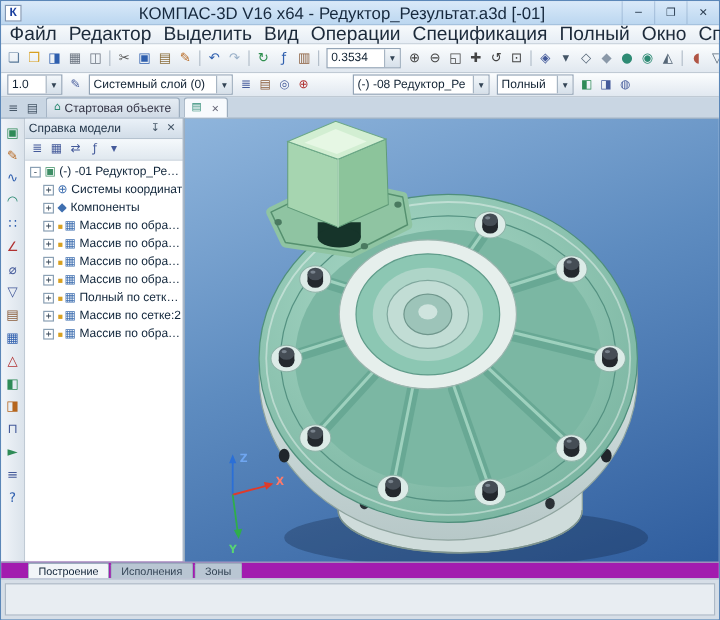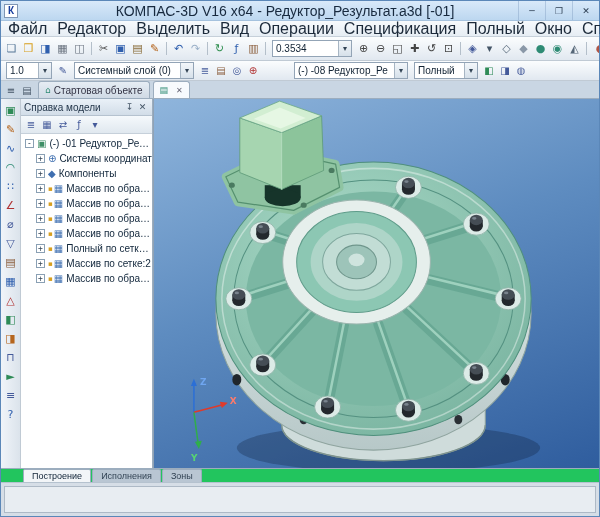--- a/index.html
+++ b/index.html
@@ -50,21 +50,21 @@
   .trow{height:15px;display:flex;align-items:center;font-size:10px;white-space:nowrap;padding-left:4px;color:#10253a;overflow:hidden;}
   .texp{width:9px;height:9px;flex:0 0 9px;border:1px solid #8aa0b4;background:#fff;font-size:8px;line-height:7px;text-align:center;color:#345;margin-right:3px;font-family:"DejaVu Sans Mono",monospace;}
   .texp:empty{border:none;background:none;}
   .tico2{font-size:7px;color:#d8a020;margin-right:1px;font-family:"DejaVu Sans",sans-serif;}
   .tico2:empty{display:none;}
   .tico{font-size:10px;margin-right:3px;font-family:"DejaVu Sans",sans-serif;}
   .tlabel{overflow:hidden;text-overflow:ellipsis;}
   .viewport{flex:1;position:relative;background:linear-gradient(160deg,#8fb5dc 0%,#5e8cc0 45%,#2f5d9e 100%);overflow:hidden;border-left:1px solid #8fa2b5;}
   .viewport svg{position:absolute;left:0;top:0;width:100%;height:100%;}
   
-  .bottomtabs{flex:0 0 14px;height:14px;background:#22c55e;display:flex;align-items:flex-end;padding-left:22px;border-top:1px solid #9cadbe;}
+  .bottomtabs{flex:0 0 14px;height:14px;background:#a21caf;display:flex;align-items:flex-end;padding-left:22px;border-top:1px solid #9cadbe;}
   .btab{height:13px;padding:0 8px;font-size:9px;display:flex;align-items:center;background:#b9c6d3;border:1px solid #9cadbe;border-bottom:none;color:#345;margin-right:1px;border-radius:2px 2px 0 0;white-space:nowrap;}
   .btab.active{background:#f2f5f8;color:#0f2236;}
   .proppanel{flex:0 0 34px;height:34px;background:#d6dee7;border-top:1px solid #b5c2cf;padding:3px;}
   .prop-inner{height:100%;background:#e8edf2;border:1px solid #adb9c6;}
   .statusbar{flex:0 0 20px;height:20px;background:linear-gradient(#f1f5f9,#dae2eb);border-top:1px solid #b5c2cf;display:flex;align-items:center;padding-left:5px;font-size:10px;color:#22364a;white-space:nowrap;overflow:hidden;}
 </style>
 </head>
 <body>
 
 <div class="window">
@@ -106,21 +106,21 @@
         <span class="tbi" style="color: rgb(181, 101, 29);">✎</span>
         <span class="tbi sep"></span>
         <span class="tbi" style="color: rgb(47, 95, 174);">↶</span>
         <span class="tbi" style="color: rgb(154, 176, 200);">↷</span>
         <span class="tbi sep"></span>
         <span class="tbi" style="color: rgb(47, 143, 79);">↻</span>
         <span class="tbi" style="color: rgb(47, 95, 174);">ƒ</span>
         <span class="tbi" style="color: rgb(138, 93, 59);">▥</span>
         <span class="tbi sep"></span>
     </span>
-    <span class="combo" style="width:80px">
+    <span class="combo" style="width:62px">
       <span class="val">0.3534</span>
       <span class="arr">▾</span>
     </span>
     <span class="iconrow">
       <span class="tbi" style="color: rgb(68, 68, 68);">⊕</span>
         <span class="tbi" style="color: rgb(68, 68, 68);">⊖</span>
         <span class="tbi" style="color: rgb(68, 68, 68);">◱</span>
         <span class="tbi" style="color: rgb(68, 68, 68);">✚</span>
         <span class="tbi" style="color: rgb(68, 68, 68);">↺</span>
         <span class="tbi" style="color: rgb(68, 68, 68);">⊡</span>

